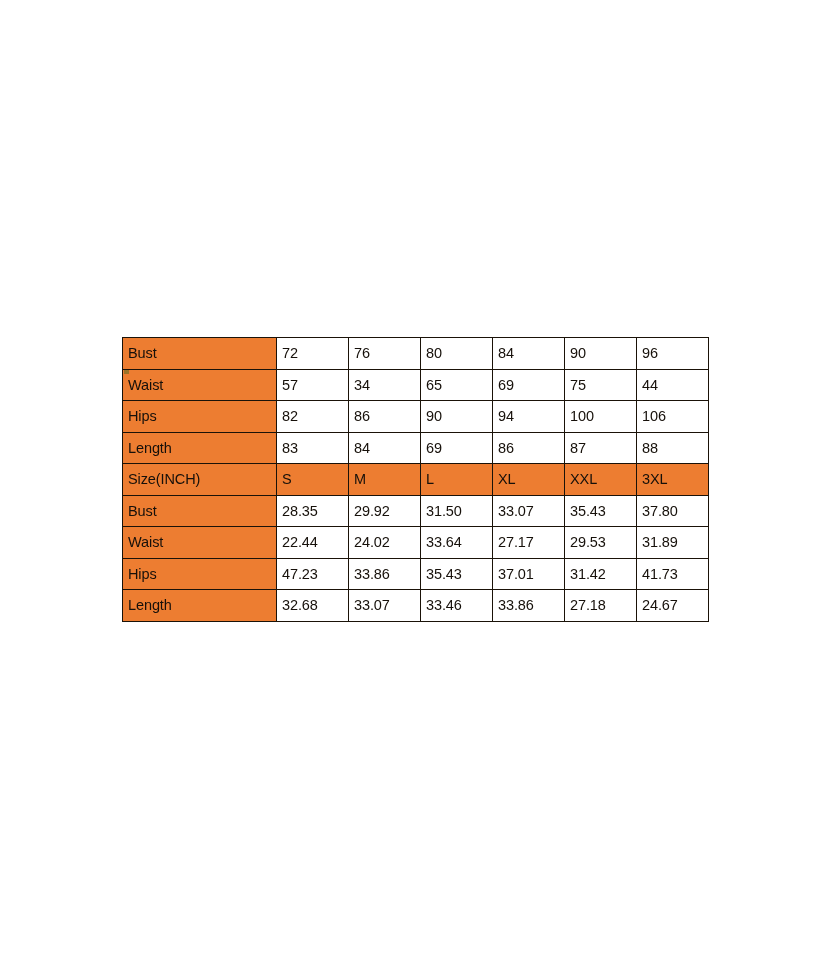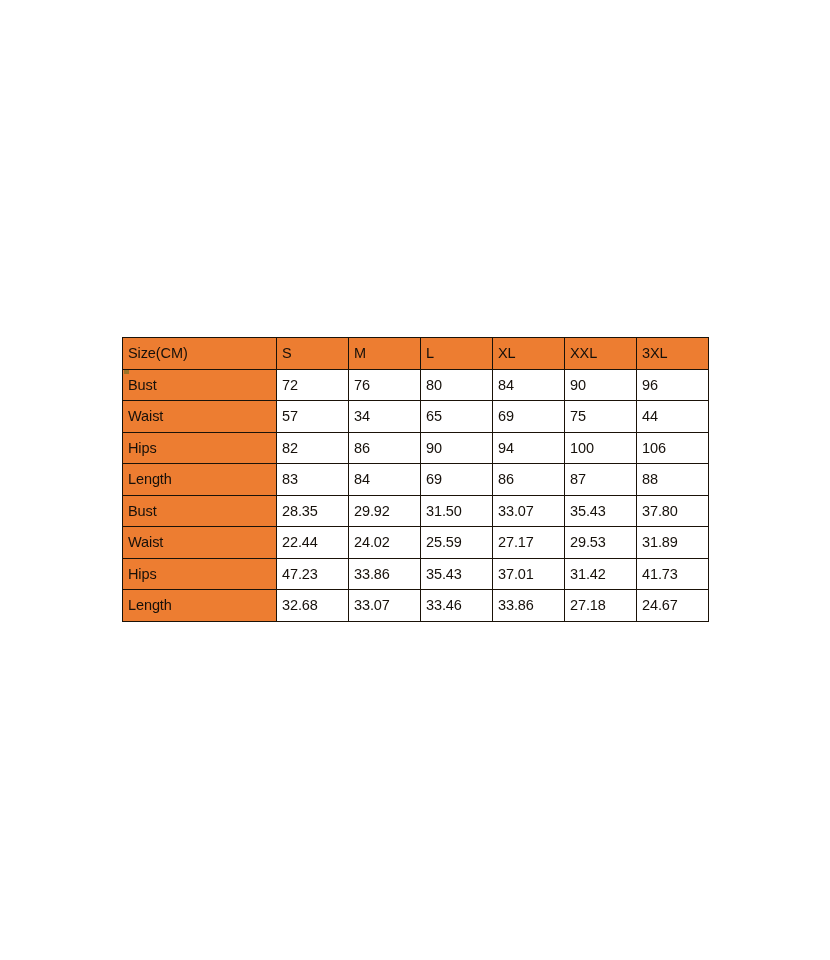--- a/index.html
+++ b/index.html
@@ -82,29 +82,20 @@
       <col class="c-label">
         <col class="c-size">
         <col class="c-size">
         <col class="c-size">
       <col class="c-size">
         <col class="c-size">
         <col class="c-size">
     </colgroup>
     <tbody>
 
-      <tr class="hdr">
-        <td class="lbl">Size(CM)</td>
-        <td>S</td>
-        <td>M</td>
-        <td>L</td>
-        <td>XL</td>
-        <td>XXL</td>
-        <td>3XL</td>
-      </tr>
 
       <tr>
         <td class="lbl">Bust</td>
         <td>72</td>
         <td>76</td>
         <td>80</td>
         <td>84</td>
         <td>90</td>
         <td>96</td>
       </tr>
@@ -132,36 +123,45 @@
       <tr>
         <td class="lbl">Length</td>
         <td>83</td>
         <td>84</td>
         <td>69</td>
         <td>86</td>
         <td>87</td>
         <td>88</td>
       </tr>
 
+      <tr class="hdr">
+        <td class="lbl">Size(INCH)</td>
+        <td>S</td>
+        <td>M</td>
+        <td>L</td>
+        <td>XL</td>
+        <td>XXL</td>
+        <td>3XL</td>
+      </tr>
 
       <tr>
         <td class="lbl">Bust</td>
         <td>28.35</td>
         <td>29.92</td>
         <td>31.50</td>
         <td>33.07</td>
         <td>35.43</td>
         <td>37.80</td>
       </tr>
 
       <tr>
         <td class="lbl">Waist</td>
         <td>22.44</td>
         <td>24.02</td>
-        <td>25.59</td>
+        <td>33.64</td>
         <td>27.17</td>
         <td>29.53</td>
         <td>31.89</td>
       </tr>
 
       <tr>
         <td class="lbl">Hips</td>
         <td>47.23</td>
         <td>33.86</td>
         <td>35.43</td>

